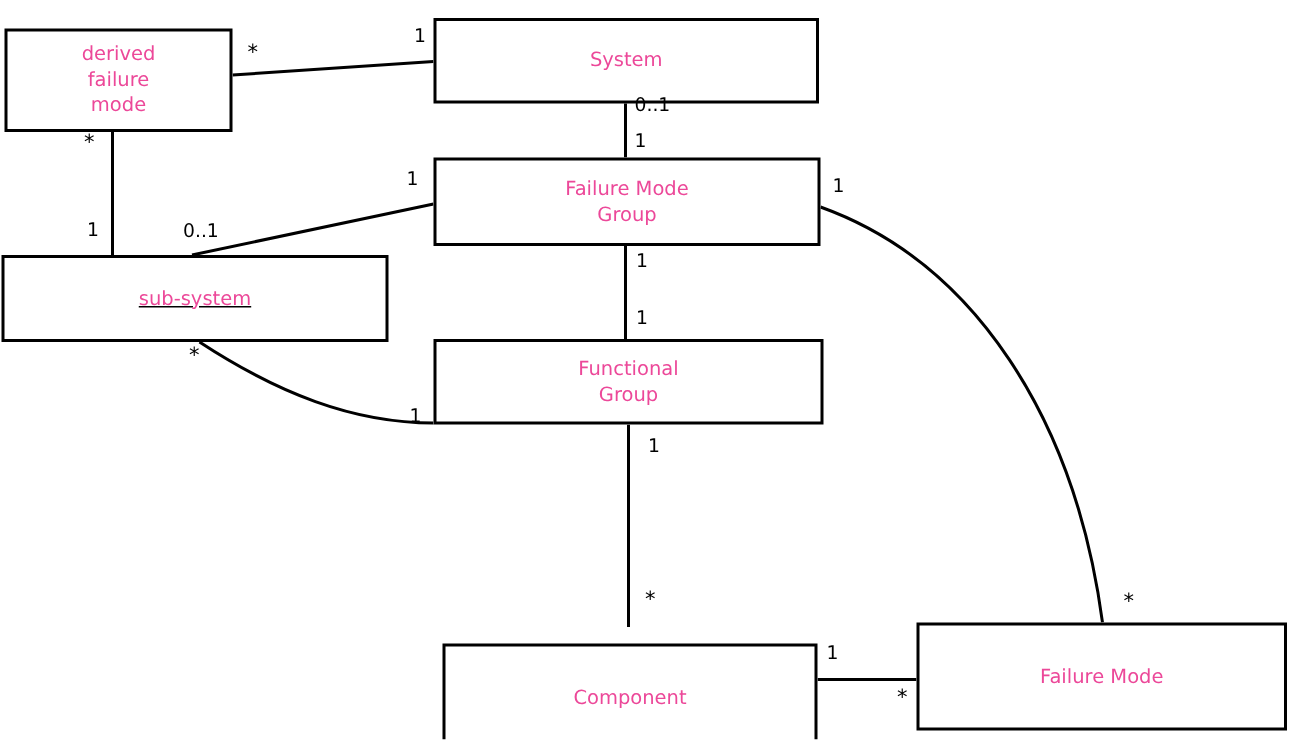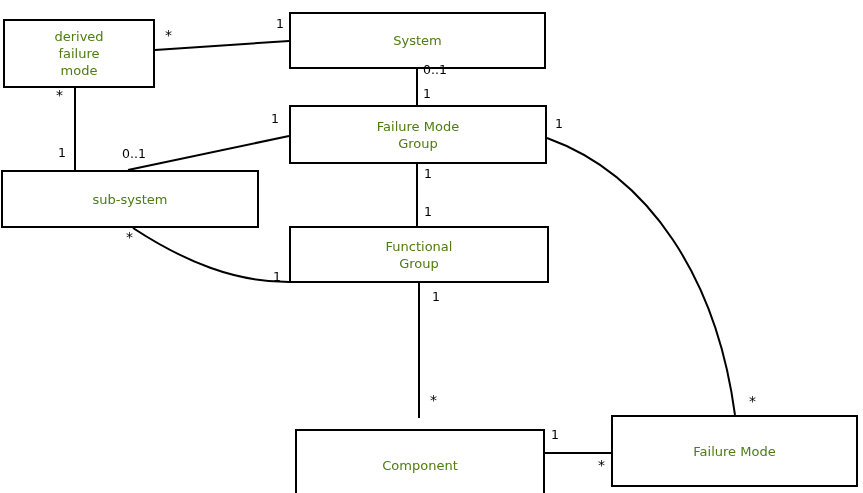--- a/index.html
+++ b/index.html
@@ -22,21 +22,21 @@
     background: #ffffff;
     display: flex;
     align-items: center;
     justify-content: center;
     text-align: center;
     z-index: 2;
   }
   .uml-box-label {
     font-size: 13px;
     line-height: 17px;
-    color: #4d7c0f;
+    color: #ec4899;
     white-space: pre-line;
     padding: 0 6px;
   }
   svg.edges {
     position: absolute;
     left: 0;
     top: 0;
     width: 863px;
     height: 493px;
     z-index: 1;
@@ -82,21 +82,21 @@
 failure
 mode</span>
   </div>
   <div class="uml-box" id="box-1" style="left: 289px; top: 12px; width: 257px; height: 57px; border-color: rgb(0, 0, 0);">
     <span class="uml-box-label">System</span>
   </div>
   <div class="uml-box" id="box-2" style="left: 289px; top: 105px; width: 258px; height: 59px; border-color: rgb(0, 0, 0);">
     <span class="uml-box-label">Failure Mode
 Group</span>
   </div>
-  <div class="uml-box" id="box-3" style="left: 1px; top: 170px; width: 258px; height: 58px; border-color: rgb(0, 0, 0);">
+  <div class="uml-box" id="box-3" style="left: 1px; top: 170px; width: 258px; height: 58px; border-color: rgb(0, 0, 0); text-decoration: underline;">
     <span class="uml-box-label">sub-system</span>
   </div>
   <div class="uml-box" id="box-4" style="left: 289px; top: 226px; width: 260px; height: 57px; border-color: rgb(0, 0, 0);">
     <span class="uml-box-label">Functional
 Group</span>
   </div>
   <div class="uml-box" id="box-5" style="left: 295px; top: 429px; width: 250px; height: 73px; border-color: rgb(0, 0, 0);">
     <span class="uml-box-label">Component</span>
   </div>
   <div class="uml-box" id="box-6" style="left: 611px; top: 415px; width: 247px; height: 72px; border-color: rgb(0, 0, 0);">

